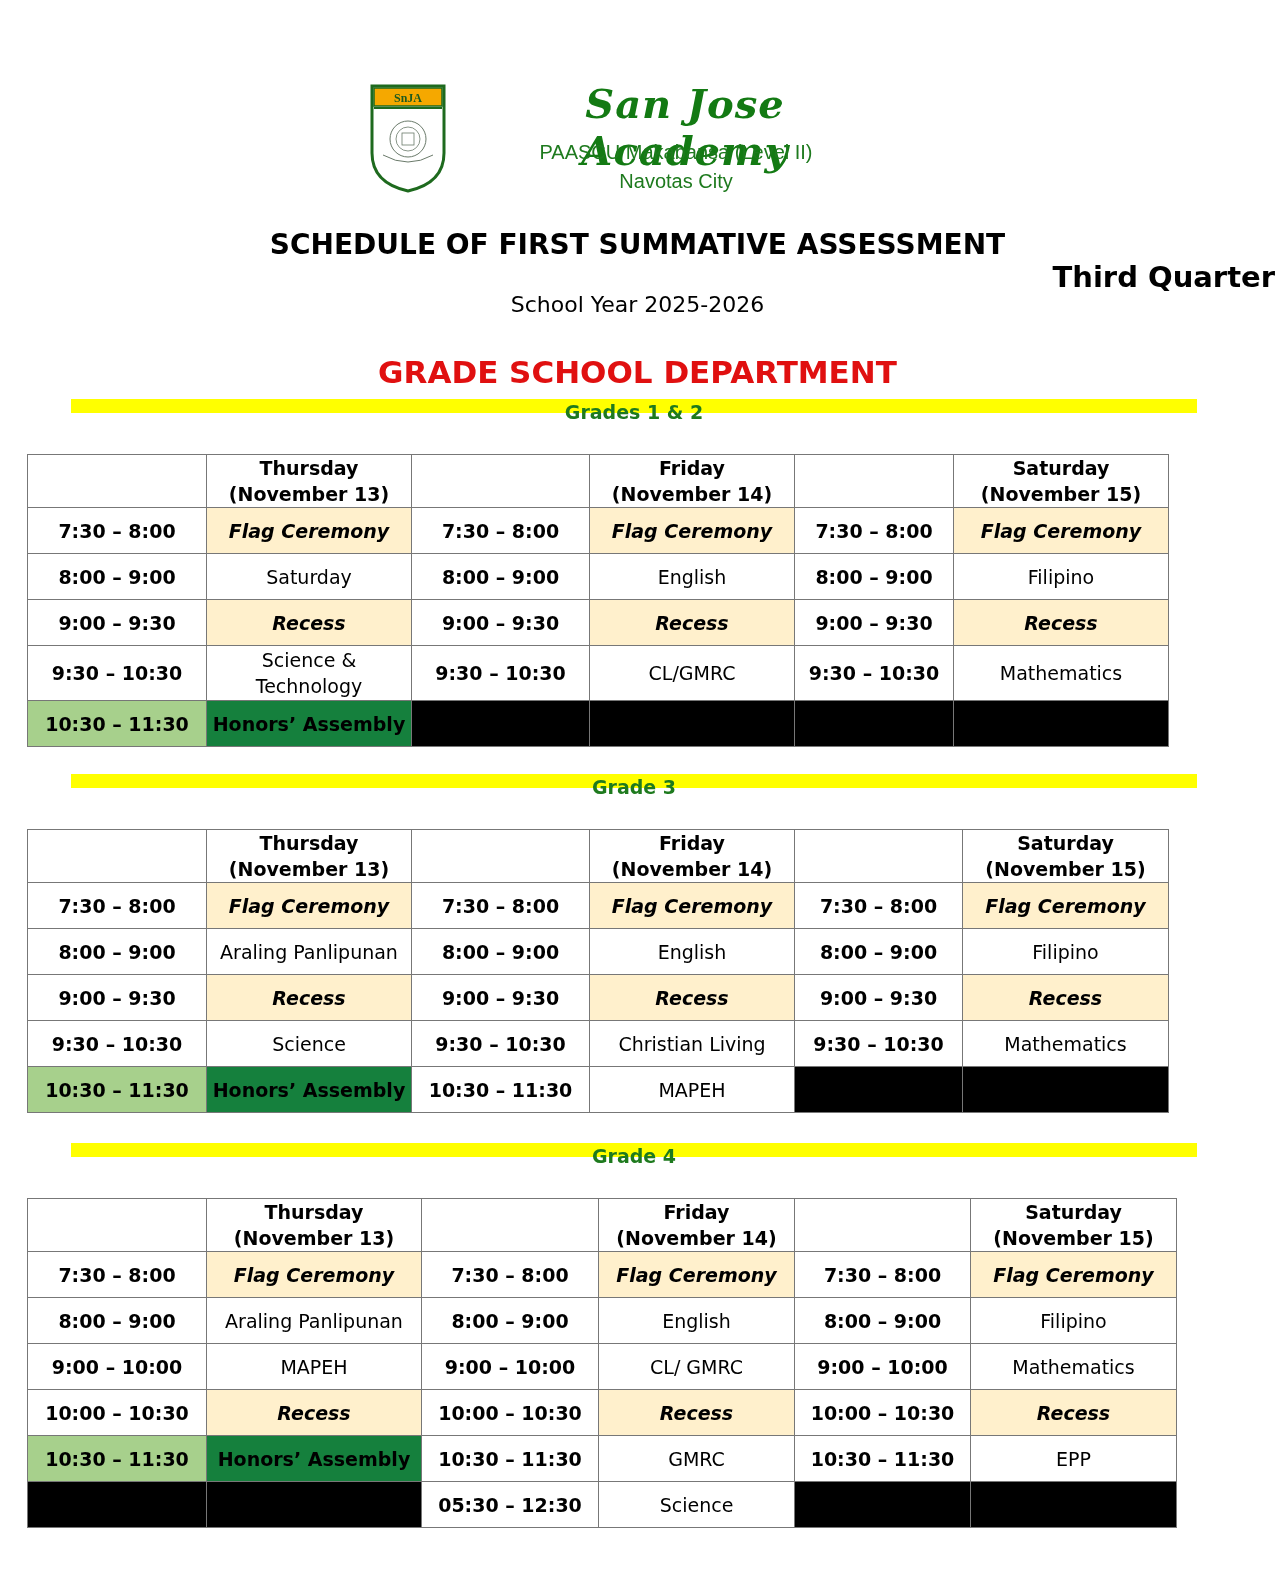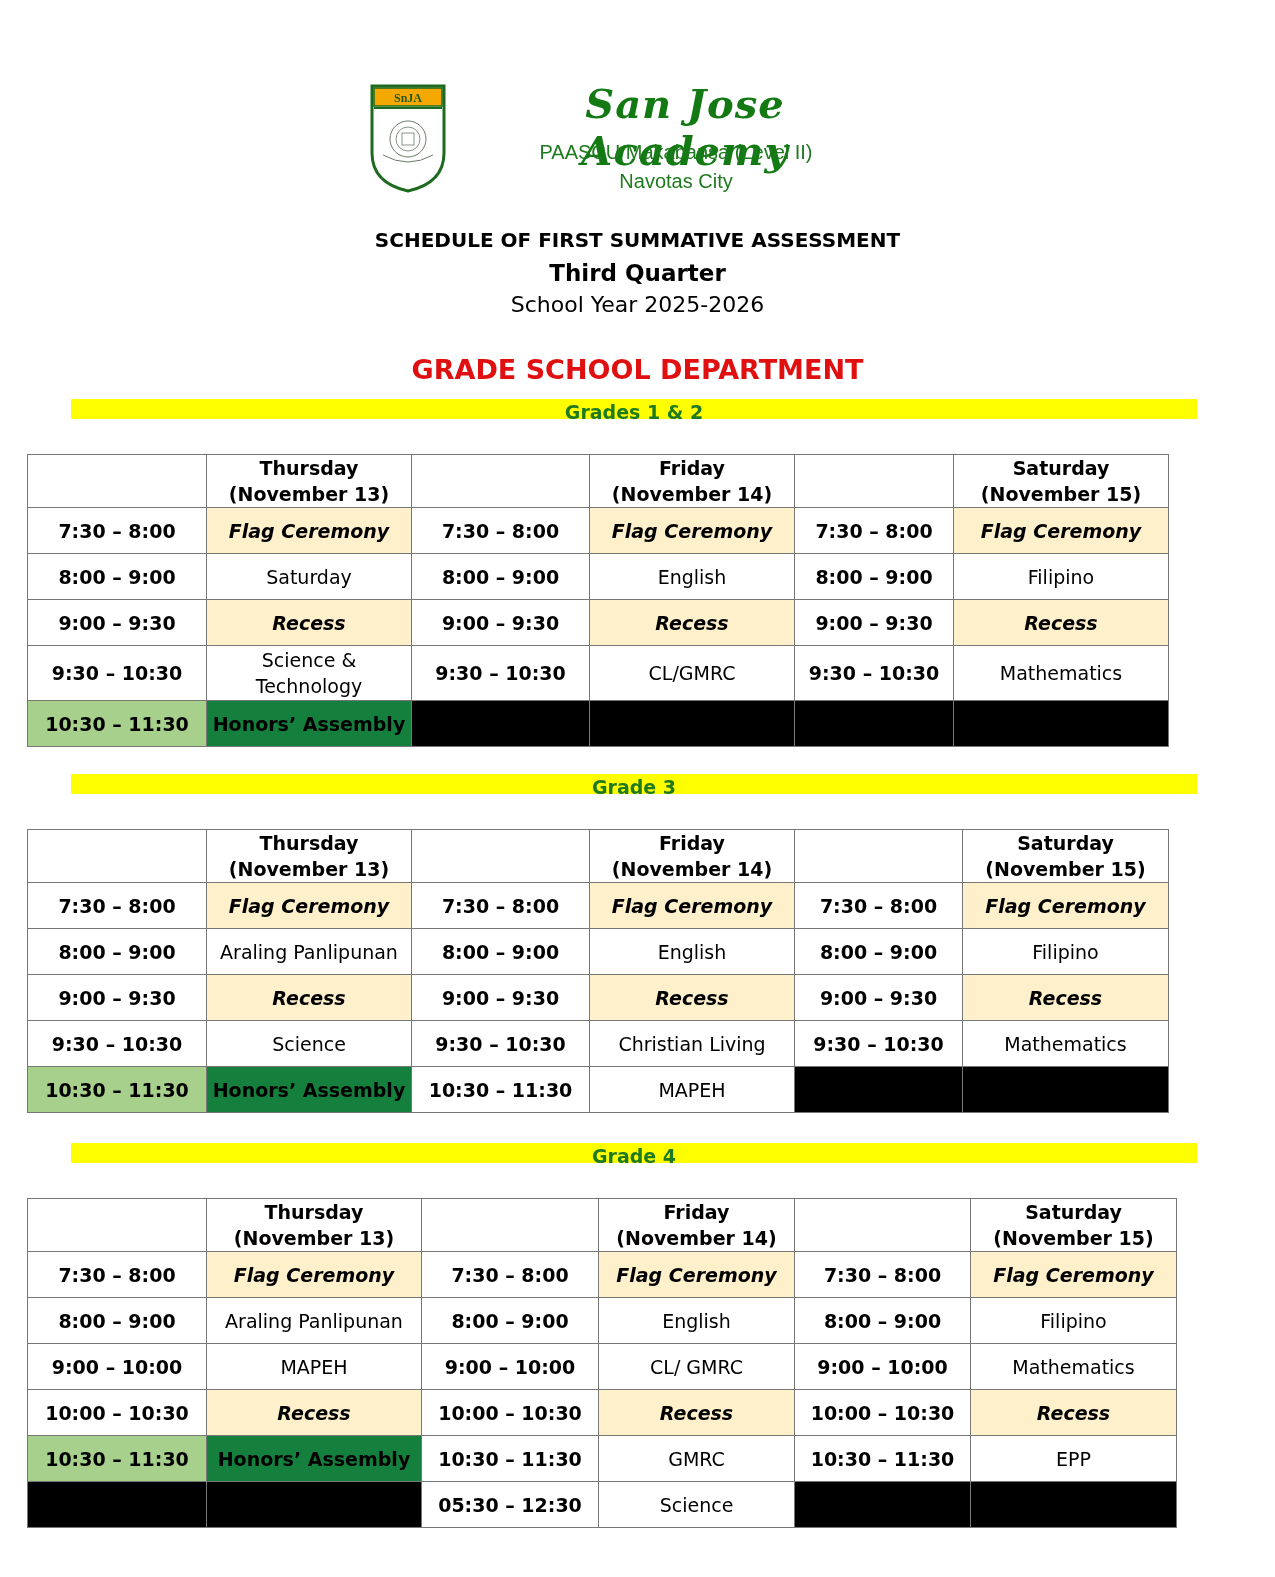--- a/index.html
+++ b/index.html
@@ -7,26 +7,26 @@
   body { position: relative; font-family: "DejaVu Sans", "Liberation Sans", sans-serif; color: #000; overflow: hidden; }
 
   .logo { position: absolute; left: 369px; top: 83px; width: 78px; height: 110px; }
   .school-name { position: absolute; left: 480px; top: 80px; width: 410px; text-align: center;
     font-family: "DejaVu Serif", "Liberation Serif", serif; font-weight: bold; font-size: 40px; color: #137a13;
     letter-spacing: 1px; font-style: italic; }
   .accred { position: absolute; left: 480px; top: 141px; width: 392px; text-align: center; color: #1e7a1e; font-size: 20px; font-family: "Liberation Sans", sans-serif; }
   .city { position: absolute; left: 480px; top: 170px; width: 392px; text-align: center; color: #1e7a1e; font-size: 20px; font-family: "Liberation Sans", sans-serif; }
 
   .title { position: absolute; left: 0; width: 1275px; text-align: center; }
-  .t1 { top: 228px; font-weight: bold; font-size: 20px; }
-  .t2 { top: 260px; font-weight: bold; font-size: 23px; }
+  .t1 { top: 228px; font-weight: bold; font-size: 28px; }
+  .t2 { top: 260px; font-weight: bold; font-size: 29px; text-align: right; }
   .t3 { top: 292px; font-size: 22px; }
-  .dept { top: 354px; font-weight: bold; font-size: 27px; color: #e01010; }
-
-  .grade-bar { position: absolute; left: 71px; width: 1126px; height: 20px; background: #ffff00;
+  .dept { top: 354px; font-weight: bold; font-size: 31px; color: #e01010; }
+
+  .grade-bar { position: absolute; left: 71px; width: 1126px; height: 14px; background: #ffff00;
     text-align: center; color: #1e7a1e; font-weight: bold; font-size: 19px; line-height: 27px; }
 
   table.sched { position: absolute; border-collapse: collapse; table-layout: fixed; }
   table.sched td { border: 1.5px solid #777; text-align: center; vertical-align: middle; font-size: 19px; line-height: 26px; padding: 0 2px; }
   table.sched tr.hdr td { height: 40px; font-weight: bold; line-height: 26px; }
   table.sched tr.row td { height: 46px; }
   td.time { font-weight: bold; }
   td.event { background: #fff0cc; font-style: italic; font-weight: bold; }
   td.subj { font-weight: normal; }
   td.honors { background: #15803d; font-weight: bold; font-size: 18px; }

